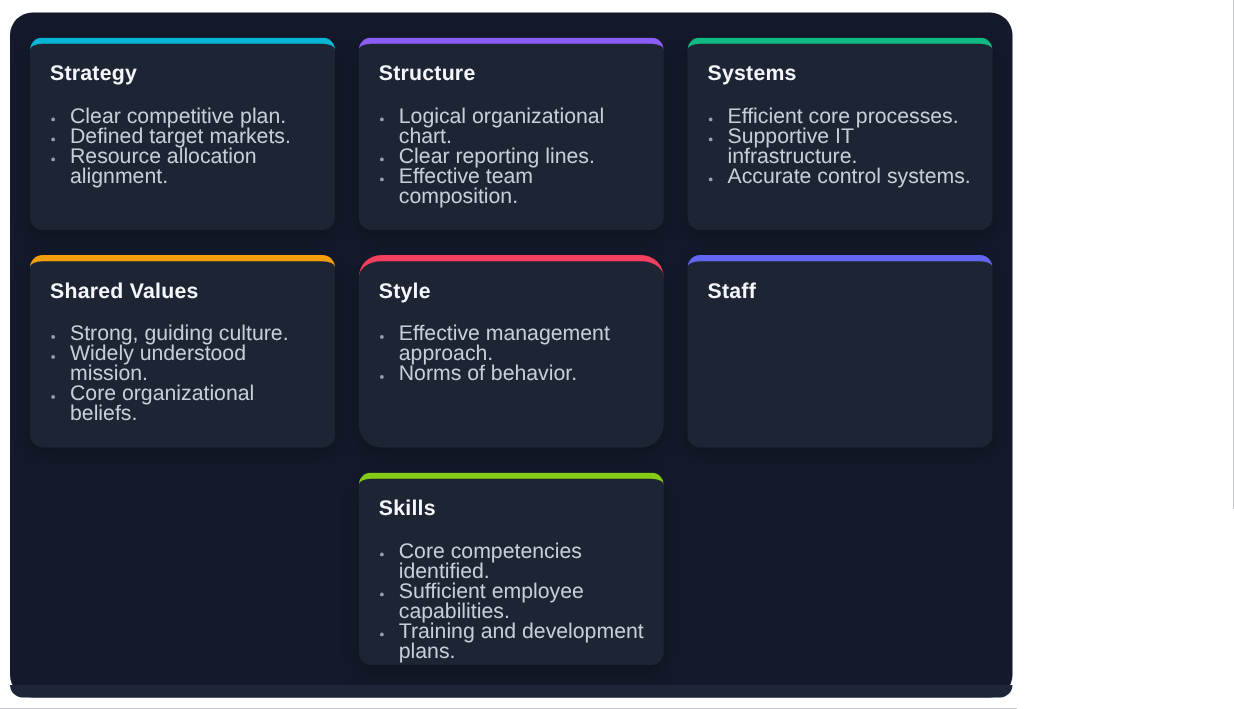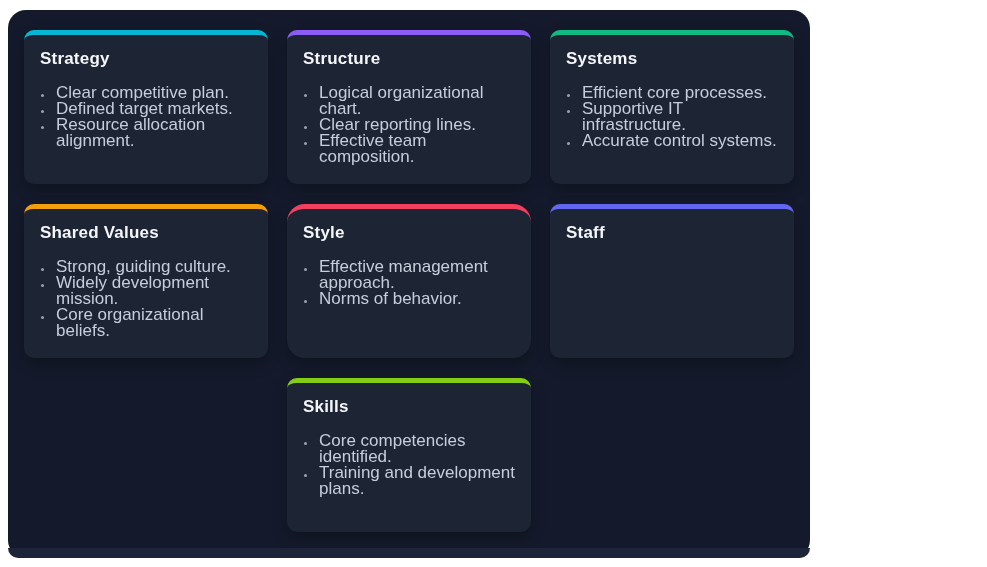--- a/index.html
+++ b/index.html
@@ -107,35 +107,36 @@
     <ul>
           <li>Efficient core processes.</li>
           <li>Supportive IT infrastructure.</li>
           <li>Accurate control systems.</li>
         </ul>
   </section>
       <section class="card" style="border-top-color: rgb(245, 158, 11);">
     <h2>Shared Values</h2>
     <ul>
           <li>Strong, guiding culture.</li>
-          <li>Widely development mission.</li>
+          <li>Widely understood mission.</li>
           <li>Core organizational beliefs.</li>
         </ul>
   </section>
       <section class="card" style="border-top-color: rgb(244, 63, 94); border-radius: 18px;">
     <h2>Style</h2>
     <ul>
           <li>Effective management approach.</li>
           <li>Norms of behavior.</li>
         </ul>
   </section>
       <section class="card" style="border-top-color: rgb(99, 102, 241);">
     <h2>Staff</h2>
   </section>
       <section class="card" style="border-top-color: rgb(132, 204, 22); grid-column: 2;">
     <h2>Skills</h2>
     <ul>
           <li>Core competencies identified.</li>
+          <li>Sufficient employee capabilities.</li>
           <li>Training and development plans.</li>
         </ul>
   </section>
     </div>
 </div>
 
 </body></html>

